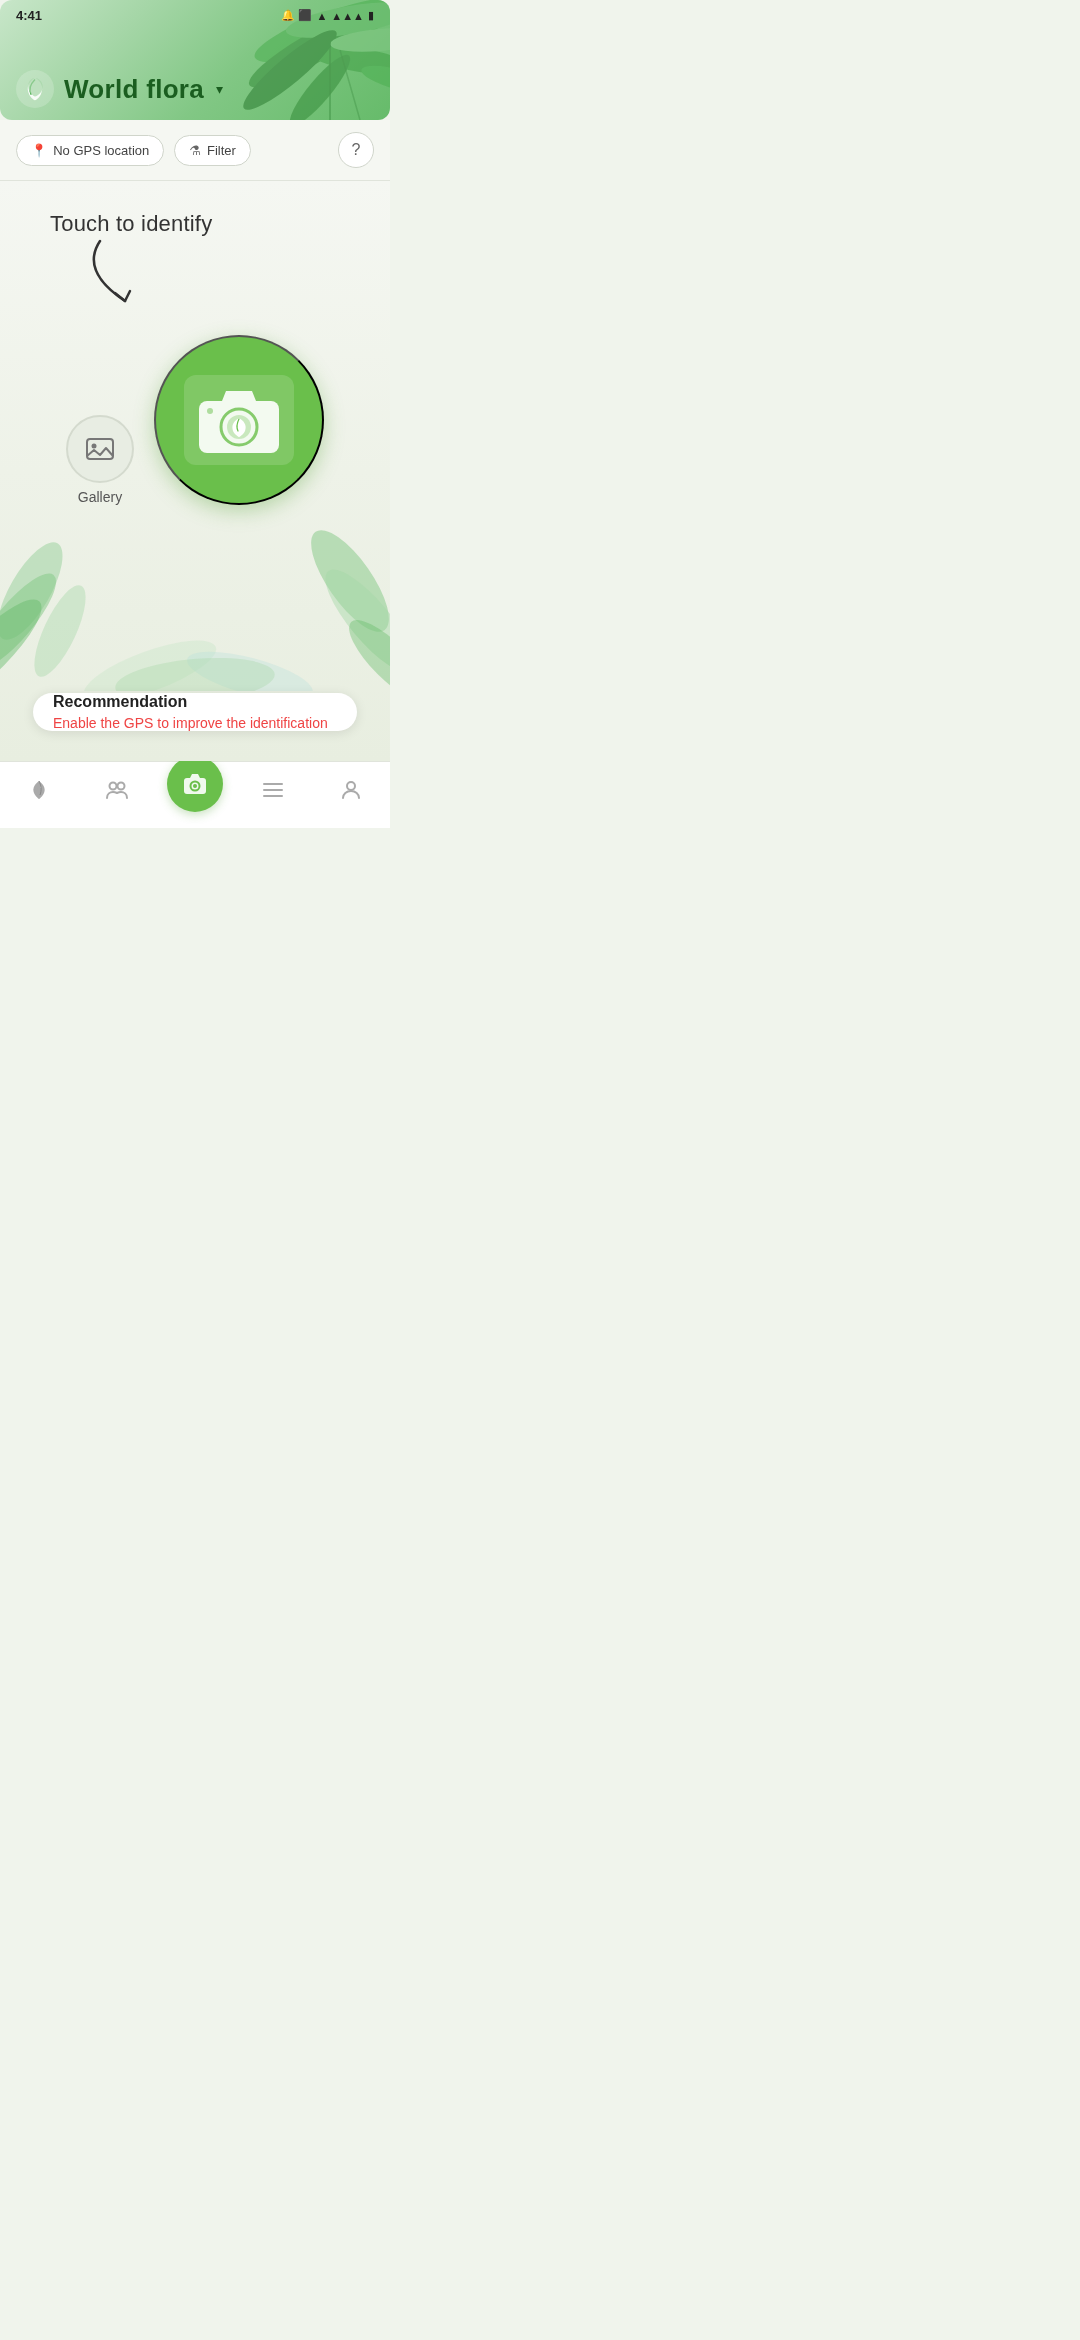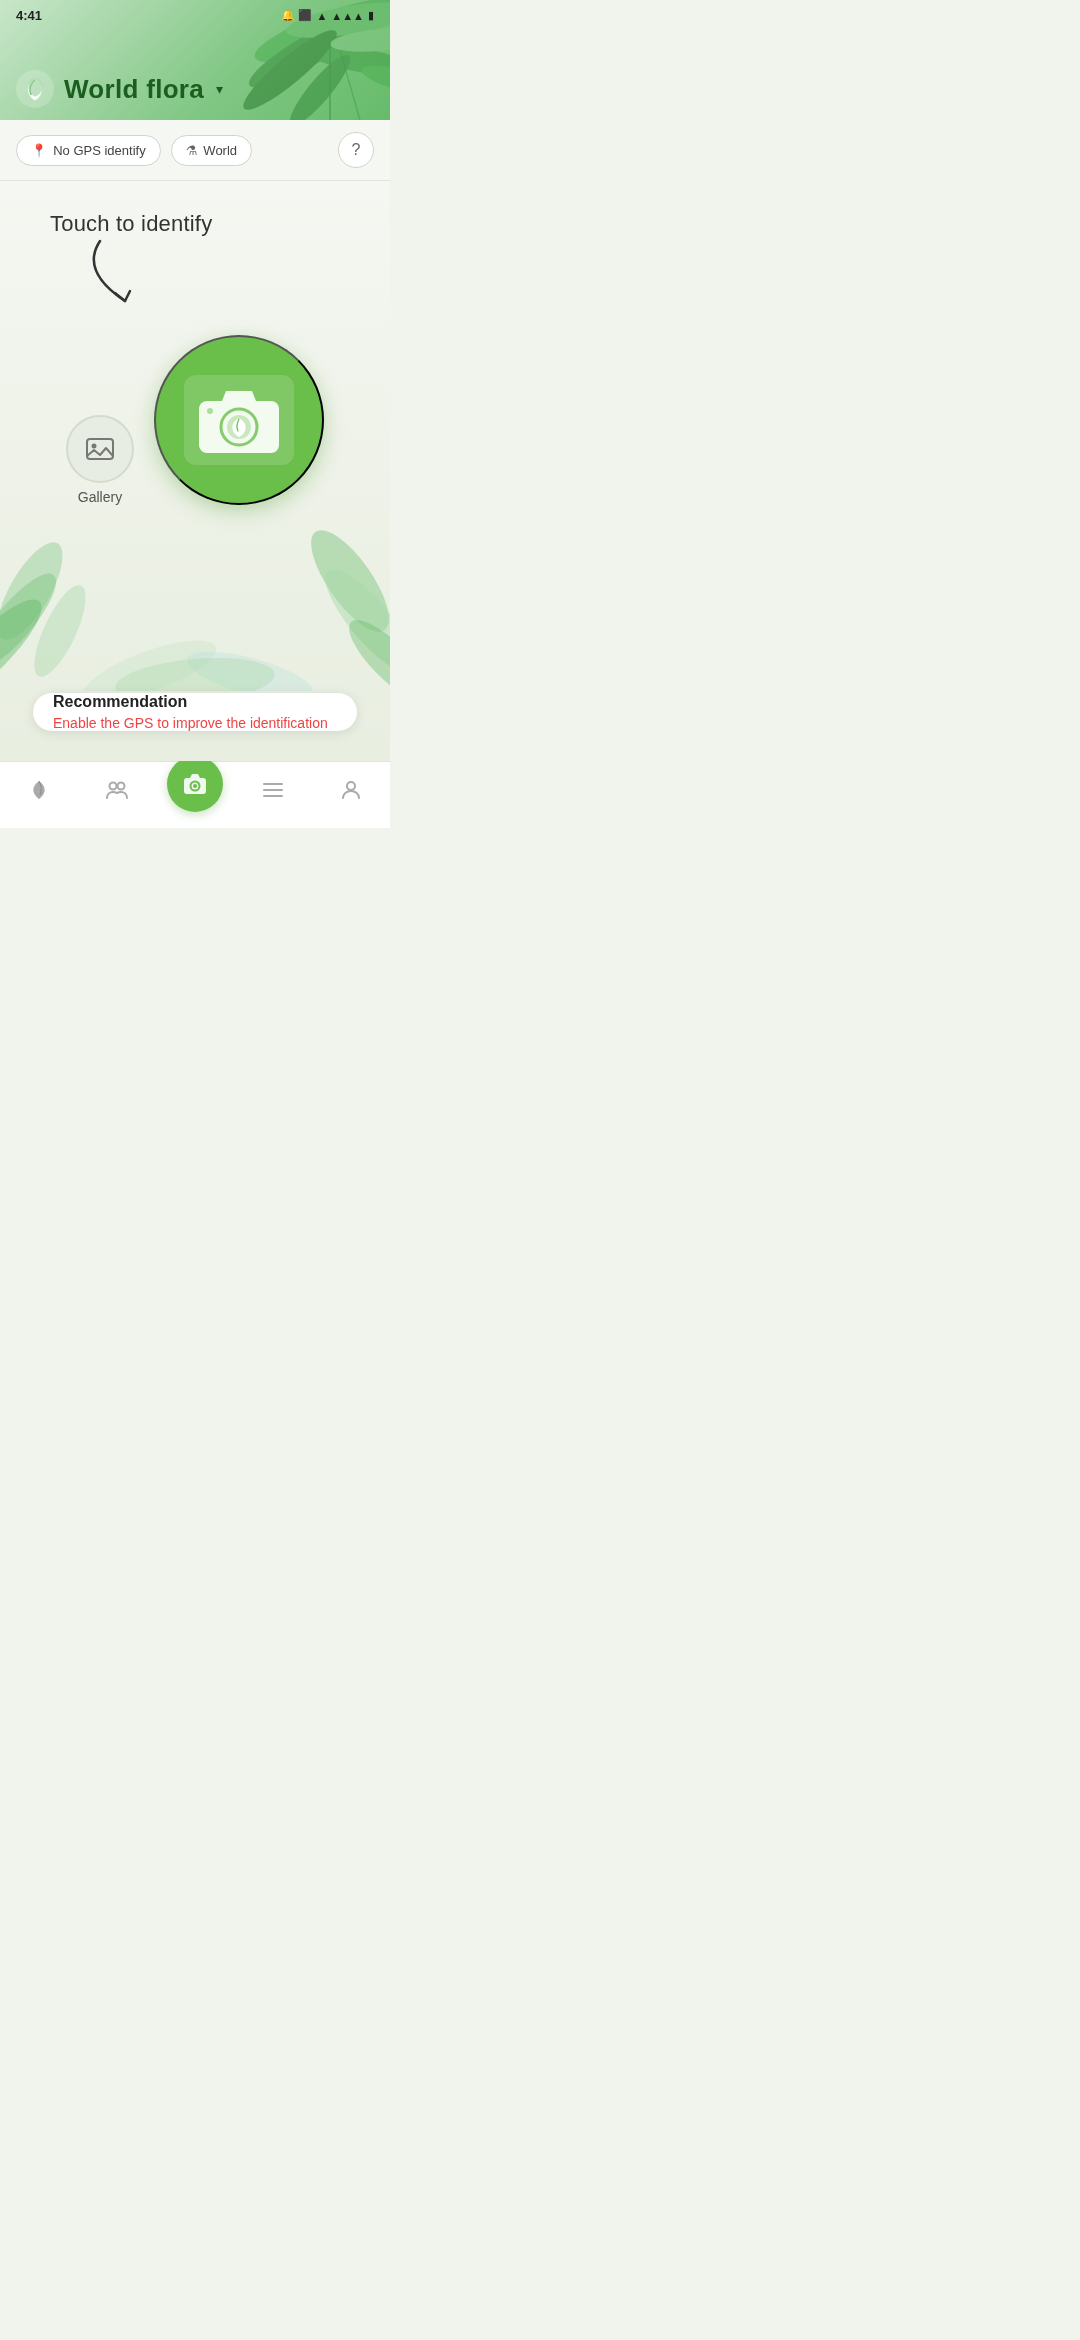--- a/index.html
+++ b/index.html
@@ -46,20 +46,21 @@
     .hero-header {
       width: 100%;
       height: 120px;
       background: linear-gradient(135deg, #c8e6c9 0%, #a5d6a7 30%, #81c784 60%, #66bb6a 100%);
       position: relative;
       overflow: hidden;
       display: flex;
       align-items: flex-end;
       padding-bottom: 12px;
       padding-left: 16px;
+      border-radius: 12px;
     }
 
     
     .fern-decoration {
       position: absolute;
       top: 0;
       right: -20px;
       width: 280px;
       height: 120px;
       opacity: 0.7;
@@ -354,26 +355,26 @@
     </svg>
 
     <span class="app-title">World flora</span>
     <span class="dropdown-chevron">▾</span>
   </div>
 </div>
 
 <div class="filter-bar">
   <button class="filter-btn">
     <span class="btn-icon">📍</span>
-    <span>No GPS identify</span>
+    <span>No GPS location</span>
   </button>
 
   <button class="filter-btn">
     <span class="btn-icon">⚗</span>
-    <span>World</span>
+    <span>Filter</span>
   </button>
 
   <button class="help-btn">
     <span>?</span>
   </button>
 </div>
 
 <div class="main-content">
 
   <div class="touch-hint">

